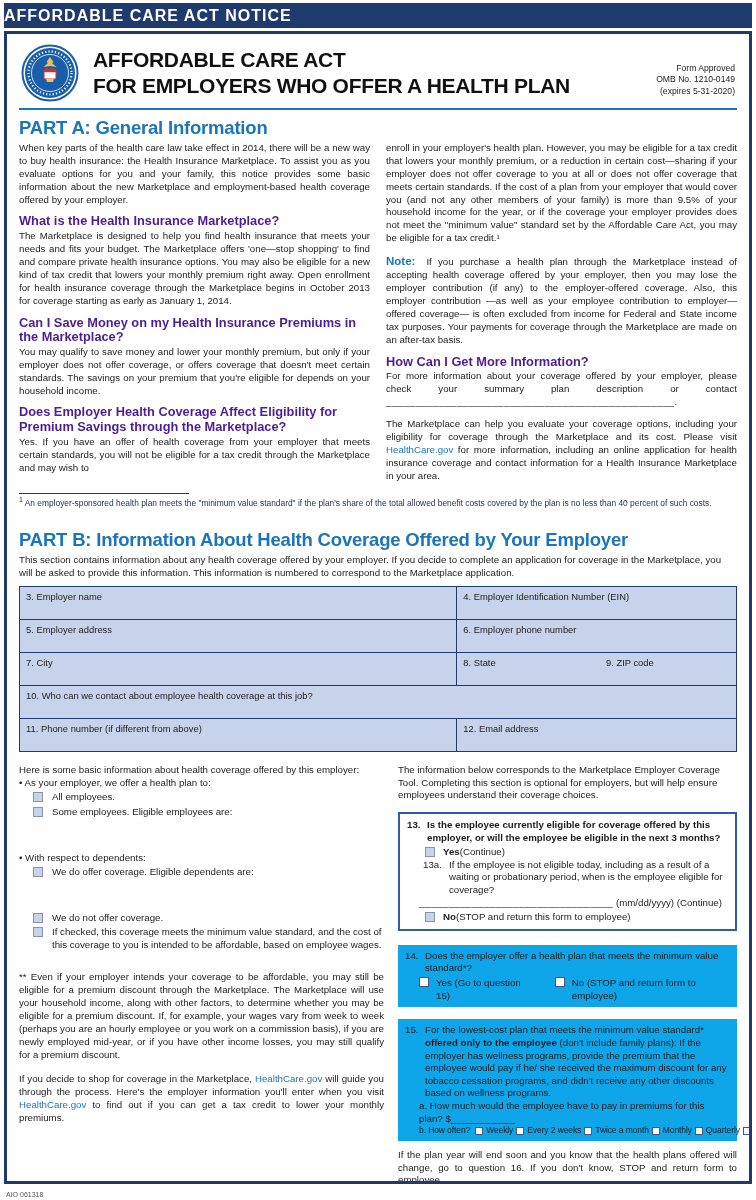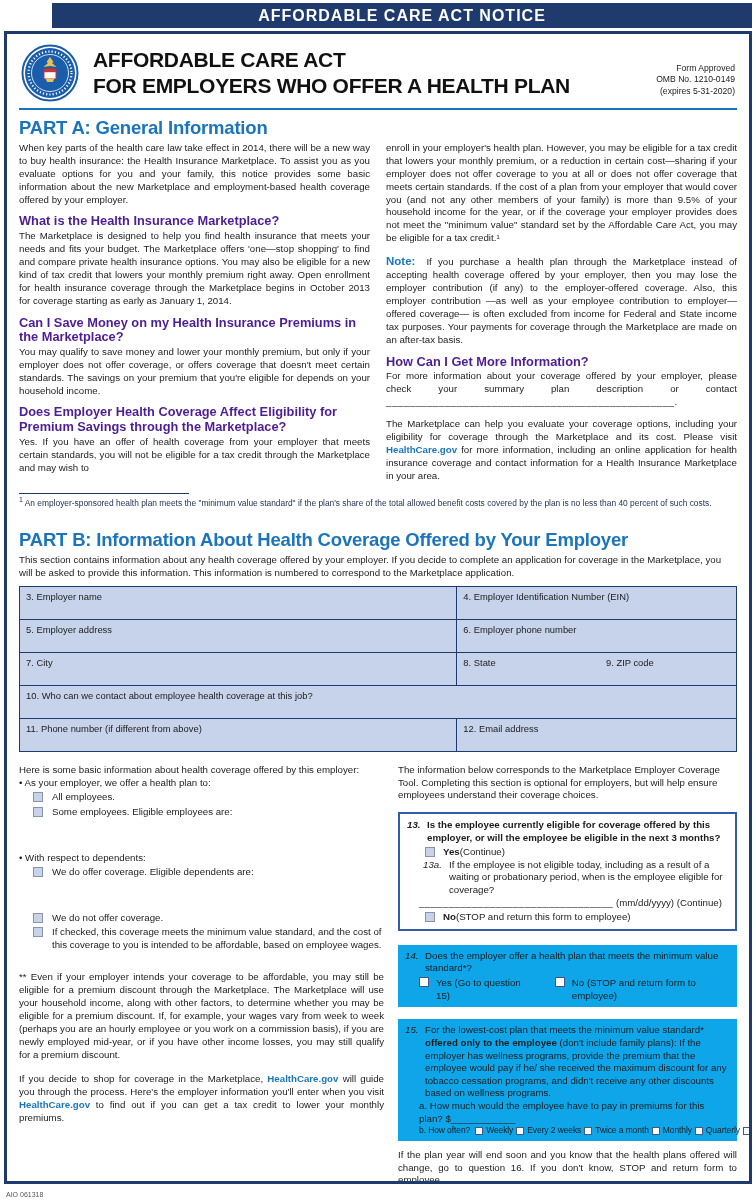--- a/index.html
+++ b/index.html
@@ -5,43 +5,43 @@
   * { box-sizing: border-box; margin: 0; padding: 0; }
   html,body { background:#ffffff; }
   body {
     width:756px; font-family:"Liberation Sans", sans-serif; color:#1c1c1c;
     -webkit-font-smoothing:antialiased;
   }
   .page { position:relative; width:756px; height:1200px; background:#fff; overflow:hidden; }
 
   .topbar {
     position:absolute; top:3px; left:4px; right:4px; height:25px;
-    background:#1f3a6d; color:#fff; text-align:center;
-    font-weight:bold; font-size:16px; line-height:25px; letter-spacing:1px;margin-left:48px;
+    background:#1f3a6d; color:#fff; 
+    font-weight:bold; font-size:16px; line-height:25px; letter-spacing:1px;
   }
   .frame {
     position:absolute; top:31px; left:4px; right:4px; bottom:16px;
     border:3px solid #1f3a6d; background:#fff; padding:6px 12px 4px 12px; overflow:hidden;
   }
   .aio-code { position:absolute; left:6px; bottom:2px; font-size:7px; color:#555; }
 
   
   .masthead { display:flex; align-items:center; padding:4px 2px 6px 2px; border-bottom:2px solid #1b75bc; }
   .seal { width:58px; height:58px; flex:0 0 58px; }
   .mast-title { flex:1; padding-left:14px; font-weight:bold; font-size:21px; line-height:1.25; color:#111; letter-spacing:-0.3px; }
   .approval { width:116px; text-align:right; font-size:8.6px; line-height:1.35; color:#222; padding-top:14px; }
 
   
   .part-head { color:#1b75bc; font-weight:bold; font-size:18.5px; letter-spacing:-0.2px; margin:7px 0 3px 0; }
   .sub-head { color:#4c1d95; font-weight:bold; font-size:12.8px; margin:8px 0 1px 0; line-height:1.15; }
   p.body { font-size:9.7px; line-height:1.33; text-align:justify; }
   .cols { display:flex; gap:16px; }
   .col { flex:1; min-width:0; }
   .note-label { color:#1b75bc; font-weight:bold; font-size:11.5px; margin-right:11px; }
-  a.link { color:#1b75bc; text-decoration:none; cursor:pointer;font-weight:bold; }
+  a.link { color:#1b75bc; text-decoration:none; cursor:pointer; }
   .blank { letter-spacing:0.5px; }
 
   .footnote-a { margin-top:10px; font-size:8.4px; color:#1f2d50; }
   .footnote-rule { width:170px; border-top:1.5px solid #1f3a6d; margin-bottom:2px; }
 
   
   .ptable { width:100%; border-collapse:collapse; margin-top:6px; }
   .ptable td {
     border:1px solid #1f3a6d; background:#c6d3ea; font-size:9.4px;
     padding:4px 6px 17px 6px; vertical-align:top;
@@ -66,21 +66,21 @@
   .spacer26 { height:26px; }
 
   .dstar { margin-top:18px; text-align:justify; }
   .shop-p { margin-top:12px; text-align:justify; }
 
   
   .qbox { padding:5px 7px; margin-top:10px; }
   .qbox13 { border:2px solid #2f5da8; background:#fff; }
   .qboxblue { background:#0ea5e9; }
   .qline { display:flex; gap:4px; }
-  .qnum { flex:0 0 16px;font-style:italic; }
+  .qnum { flex:0 0 16px; }
   .b { font-weight:bold; }
   .qopt { display:flex; gap:8px; margin:2px 0 0 18px; align-items:flex-start; }
   .qopt .cb { margin-top:1px; }
   .sub13a { margin-left:16px; }
   .sub13a-blank { text-align:right; margin-right:6px; }
   .yn-row { display:flex; gap:26px; margin:2px 0 0 14px; }
   .yn-item { display:flex; gap:7px; align-items:flex-start; }
   .freq-inline { font-size:8.5px; letter-spacing:-0.1px; white-space:nowrap; display:flex; gap:3px; align-items:center; }
   .freq-inline .lbl { margin-right:2px; }
   .midtext { margin-top:8px; text-align:justify; }

